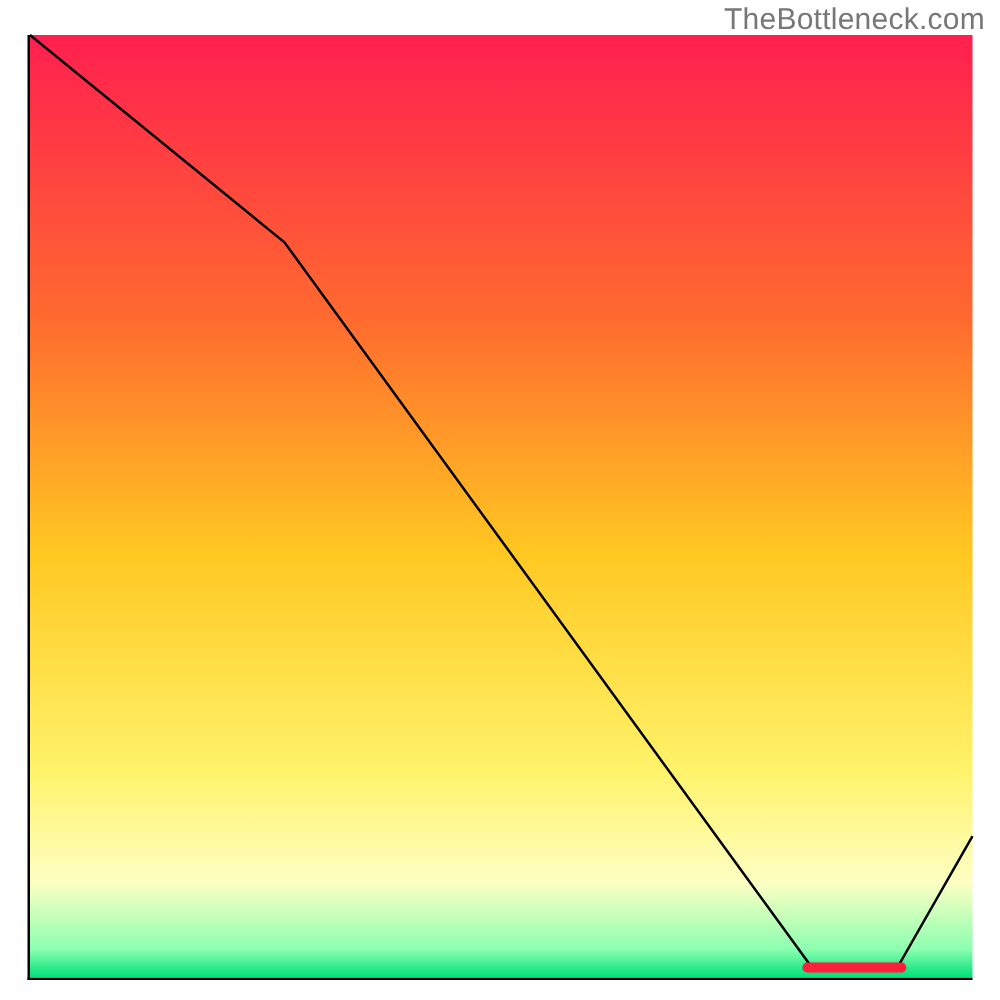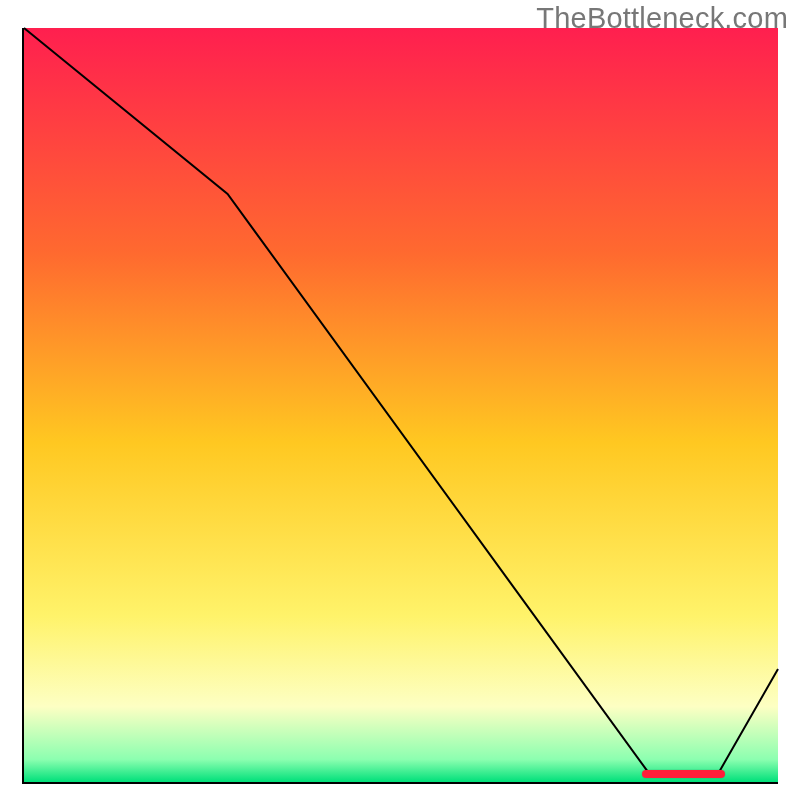--- a/index.html
+++ b/index.html
@@ -14,21 +14,21 @@
   .wrap {
     position: relative;
     width: 800px;
     height: 800px;
   }
   .watermark {
     position: absolute;
     top: 2px;
     right: 12px;
     color: #777;
-    font-size: 29px;
+    font-size: 24px;
     font-weight: 400;
     letter-spacing: 0.2px;
   }
   .plot {
     position: absolute;
     left: 22px;
     top: 28px;
     width: 756px;
     height: 756px;
     border: 2px solid #000;

